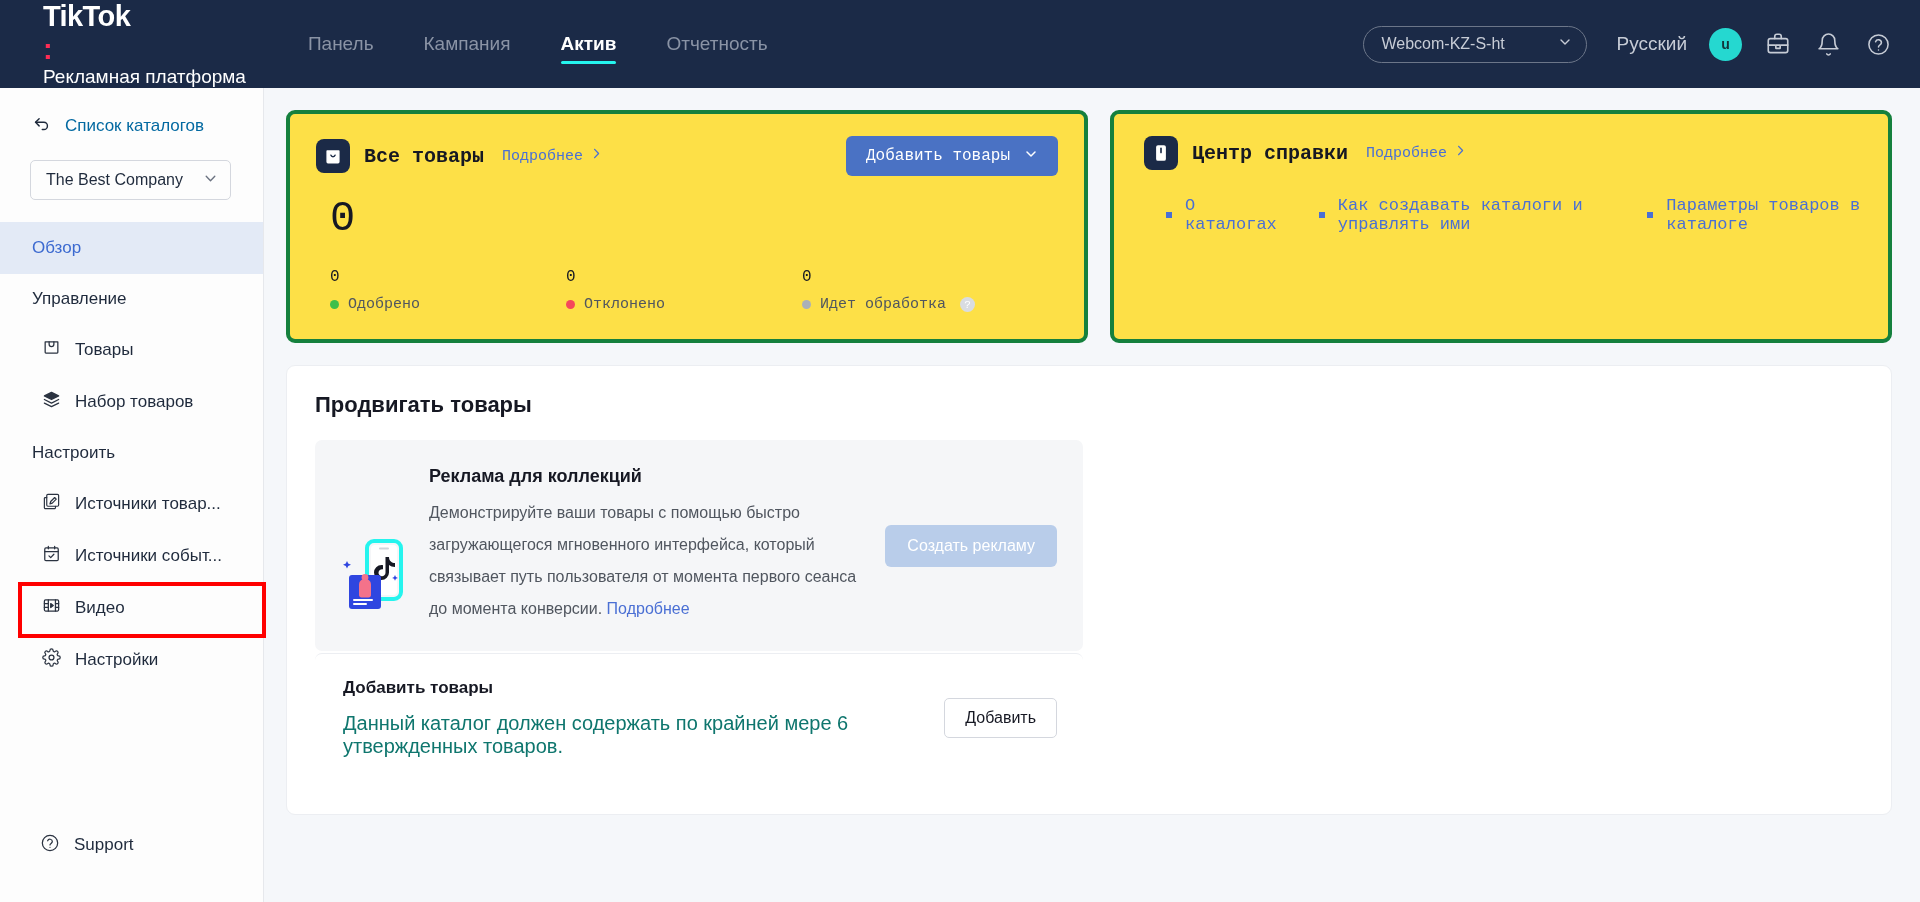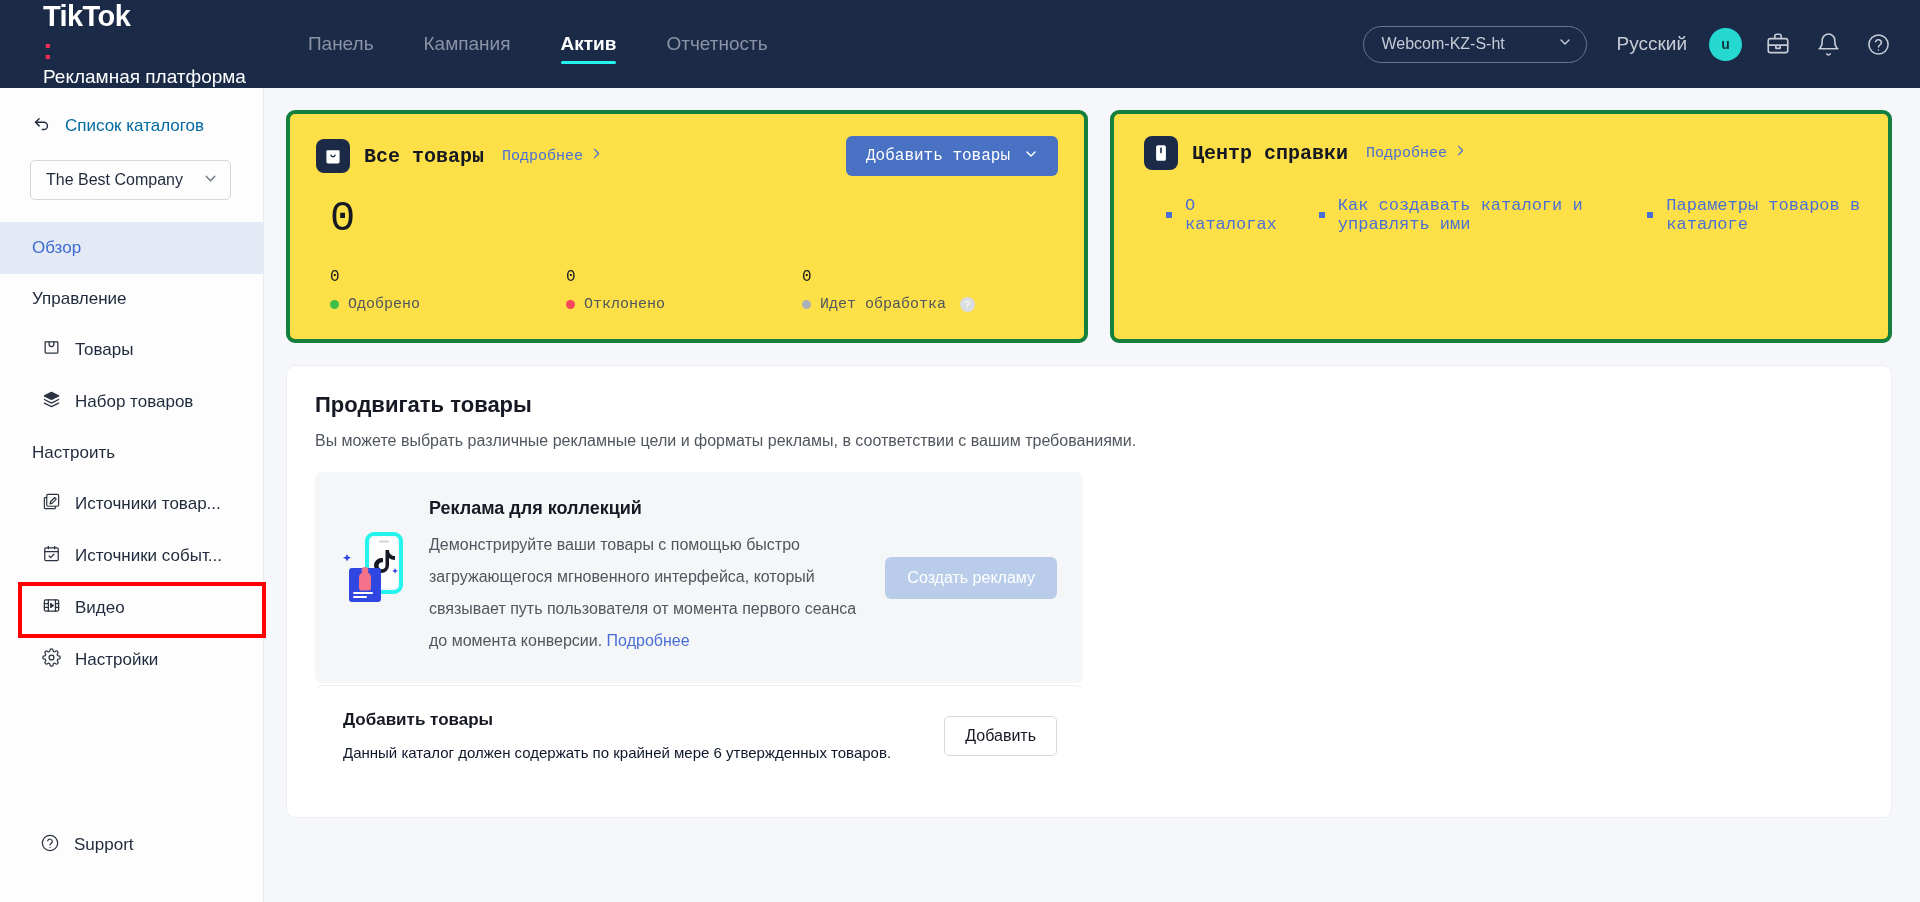--- a/index.html
+++ b/index.html
@@ -140,42 +140,42 @@
   
   .promote {
     margin-top: 22px; background: #fff; border: 1px solid #eceef2; border-radius: 9px;
     padding: 26px 28px 30px 28px; width: 1606px;
   }
   .promote-title { font-size: 22px; font-weight: 700; color: #161823; }
   .promote-sub { font-size: 16px; color: #50565f; margin-top: 14px; }
 
   .inner-card {
     margin-top: 22px; background: #f5f6f8; border-radius: 7px;
-    padding: 26px 26px 26px 28px; display: flex; align-items: flex-start;
+    padding: 26px 26px 26px 28px; display: flex; align-items: flex-end;
     width: 768px;
   }
   .promo-illus { flex: 0 0 64px; margin-top: 30px; margin-right: 22px; }
   .promo-body { flex: 1 1 auto; }
   .promo-h { font-size: 18px; font-weight: 700; color: #161823; }
   .promo-p { font-size: 16px; color: #50565f; line-height: 2.0; margin-top: 10px; max-width: 468px; }
   .promo-p a { color: #4a6fd4; text-decoration: none; cursor: pointer; }
   .btn-disabled {
     background: #b9cdea; color: #fff; border: none; border-radius: 6px;
     height: 42px; padding: 0 22px; font-size: 16px; cursor: default;
     align-self: center; margin-left: 14px; font-family: inherit; white-space: nowrap;
   }
 
   .inner-card2 {
     margin-top: 2px; background: #fff; border-radius: 7px;
     border-top: 1px solid #eceef2;
     padding: 24px 26px 26px 28px; display: flex; align-items: center;
     width: 768px;
   }
   .add-h { font-size: 17px; font-weight: 700; color: #161823; }
-  .add-p { font-size: 15px; color: #0f172a; margin-top: 14px; }
+  .add-p { font-size: 20px; color: #0f766e; margin-top: 14px; }
   .btn-ghost {
     margin-left: auto; background: #fff; color: #161823; font-size: 16px;
     border: 1px solid #d4d7de; border-radius: 5px; height: 40px; padding: 0 20px;
     cursor: pointer; font-family: inherit; white-space: nowrap;
   }
 </style>
 </head>
 <body>
 
 <div class="topnav">
@@ -432,21 +432,20 @@
           <div class="help-item">
             <span class="help-bullet"></span>
             <span class="help-link">Параметры товаров в каталоге</span>
           </div>
         </div>
       </div>
     </div>
 
     <div class="promote">
       <div class="promote-title">Продвигать товары</div>
-      <div class="promote-sub">Вы можете выбрать различные рекламные цели и форматы рекламы, в соответствии с вашим требованиями.</div>
 
       <div class="inner-card">
         <div class="promo-illus">
           <svg width="64" height="86" viewBox="0 0 64 86">
             <rect x="24" y="6" width="34" height="58" rx="7" fill="none" stroke="#25f4ee" stroke-width="4"></rect>
             <rect x="28" y="10" width="26" height="50" rx="4" fill="#ffffff"></rect>
             <rect x="36" y="12.5" width="10" height="2" rx="1" fill="#cfd4da"></rect>
             <path d="M46 22c0 4 3 6 6 6v4c-2.4 0-4.4-.8-6-2v7.5a7.5 7.5 0 1 1-7.5-7.5c.5 0 1 .05 1.5.15v4.2a3.5 3.5 0 1 0 2.5 3.35V22z" fill="#161823"></path>
             <rect x="6" y="40" width="32" height="34" rx="3" fill="#2f46e0"></rect>
             <path d="M22 44c4 0 6 2.4 6 6v10c0 1.5-1 2.5-2.5 2.5h-7c-1.5 0-2.5-1-2.5-2.5V50c0-3.6 2-6 6-6z" fill="#f4728a"></path>

